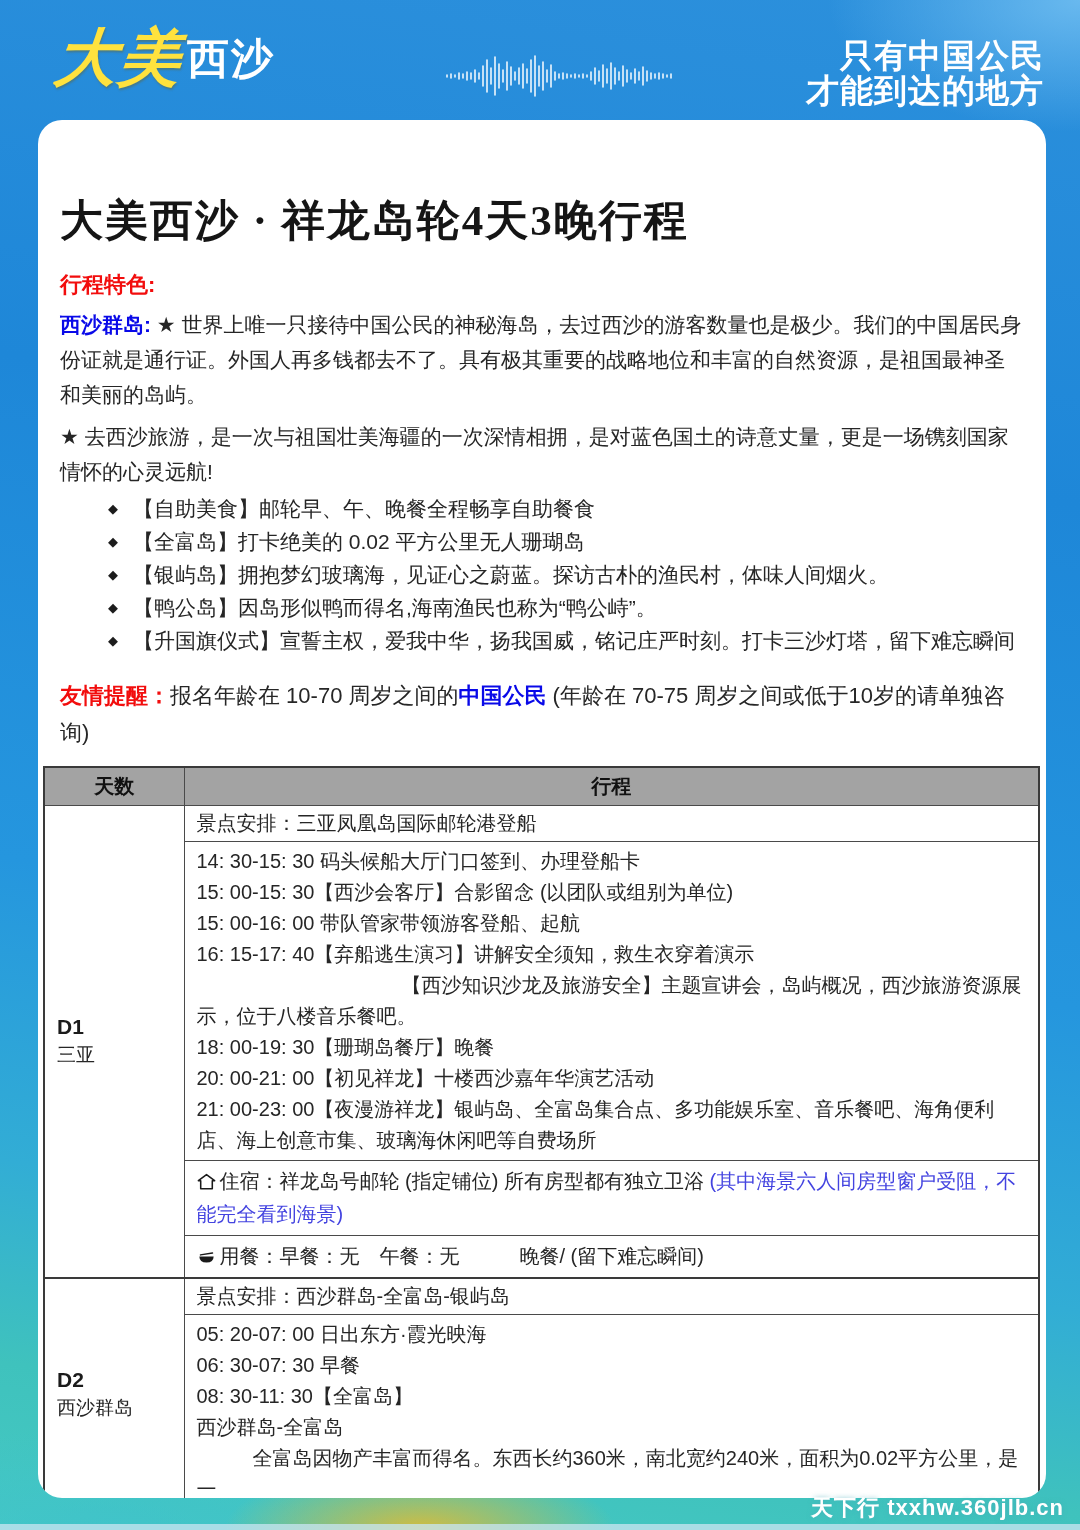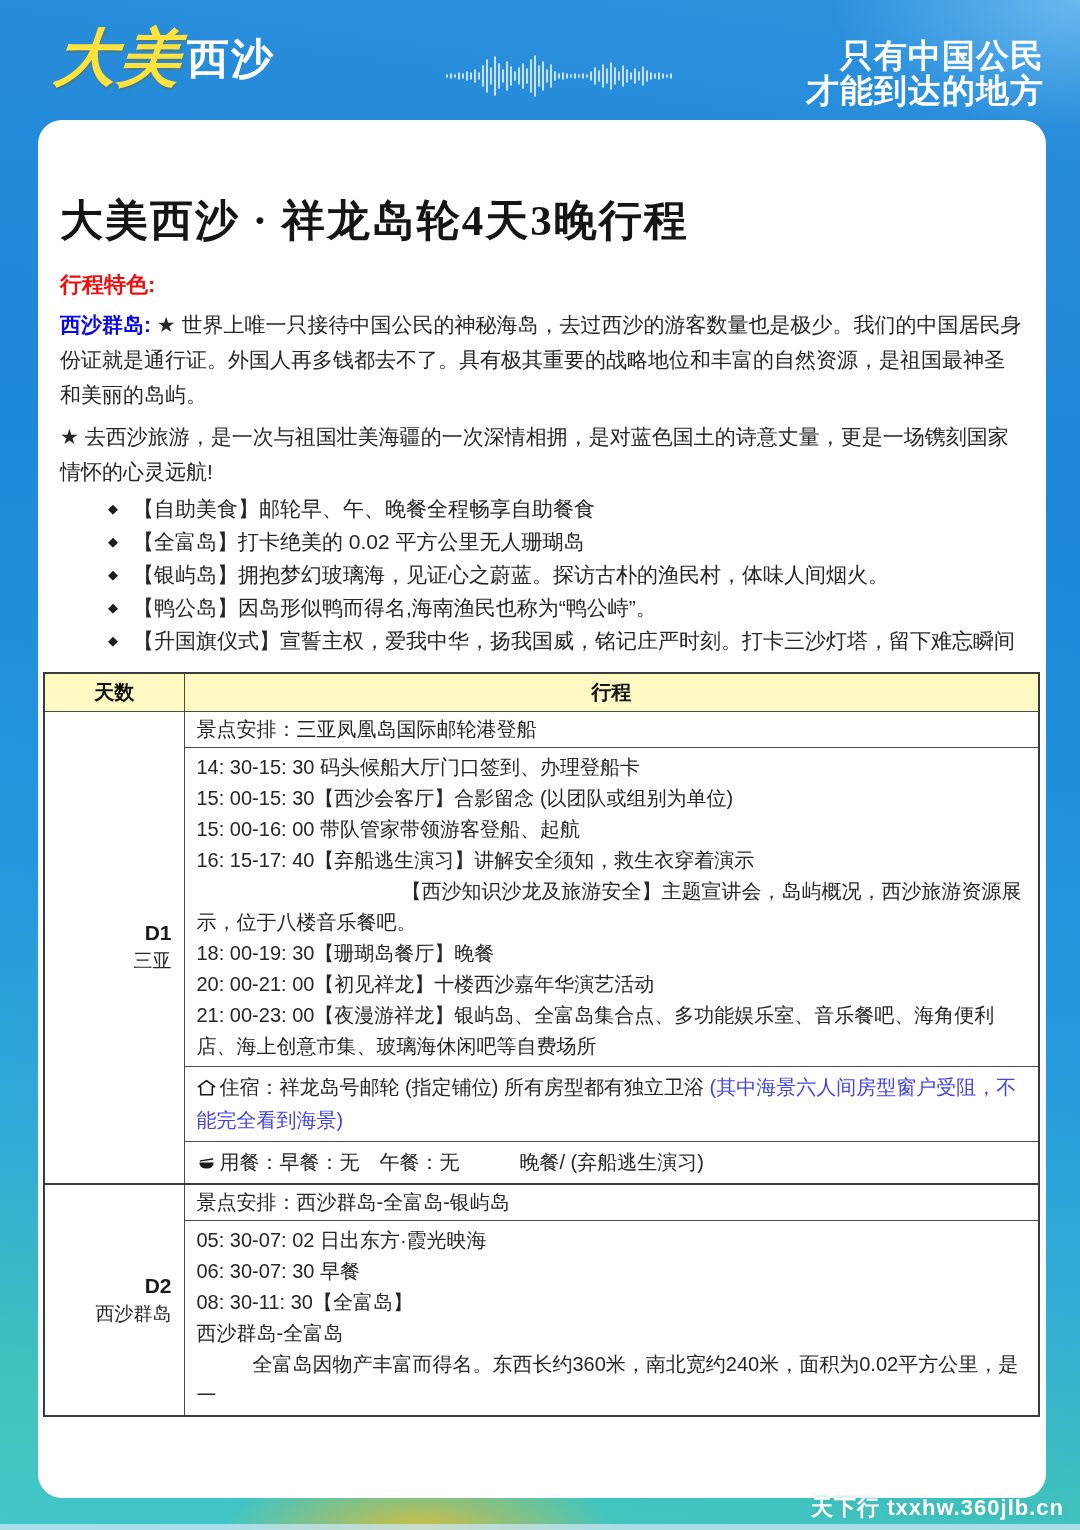--- a/index.html
+++ b/index.html
@@ -33,24 +33,24 @@
   .bullets li{position:relative;padding-left:73px;font-size:21px;line-height:33px;color:#262626;}
   .b-icon{position:absolute;left:48px;top:0;font-size:13px;line-height:33px;color:#1c1c1c;}
   .notice{margin:20px 0 0;font-size:22px;line-height:37px;color:#262626;}
   .n-label{color:#f20d0d;font-weight:bold;}
   .hl{color:#0909e8;font-weight:bold;}
   
   .itinerary{margin:15px 0 0 -17px;width:calc(100% + 33px);border-collapse:collapse;
              font-size:20px;color:#262626;table-layout:fixed;}
   .itinerary th,.itinerary td{border:1px solid #4a4a4a;}
   .itinerary{border:2px solid #3a3a3a;}
-  .itinerary th{background:#fef9c3;font-size:20px;font-weight:bold;padding:5px 0;color:#111;}
+  .itinerary th{background:#a3a3a3;font-size:20px;font-weight:bold;padding:5px 0;color:#111;}
   .col-day{width:140px;}
   .itinerary td{padding:4px 12px;vertical-align:middle;}
-  .day-cell{text-align:right;}
+  .day-cell{text-align:left;}
   .day-code{font-weight:bold;font-size:21px;color:#1b1b1b;}
   .day-place{font-size:19px;margin-top:3px;}
   .plan-cell{padding:7px 12px 8px;}
   .sched{padding:6px 12px 7px;}
   .sched p{margin:0;line-height:31px;}
   .indent-lg{text-indent:205px;}
   .indent-sm{text-indent:56px;}
   .lodge,.meals{line-height:33px;}
   .note-blue{color:#4444e0;}
   .cell-icon{vertical-align:-2px;margin-right:4px;}
@@ -88,20 +88,21 @@
     <p class="para">★ 去西沙旅游，是一次与祖国壮美海疆的一次深情相拥，是对蓝色国土的诗意丈量，更是一场镌刻国家情怀的心灵远航!</p>
 
     <ul class="bullets">
       <li><span class="b-icon">◆</span><span>【自助美食】邮轮早、午、晚餐全程畅享自助餐食</span></li>
       <li><span class="b-icon">◆</span><span>【全富岛】打卡绝美的 0.02 平方公里无人珊瑚岛</span></li>
       <li><span class="b-icon">◆</span><span>【银屿岛】拥抱梦幻玻璃海，见证心之蔚蓝。探访古朴的渔民村，体味人间烟火。</span></li>
       <li><span class="b-icon">◆</span><span>【鸭公岛】因岛形似鸭而得名,海南渔民也称为“鸭公峙”。</span></li>
       <li><span class="b-icon">◆</span><span>【升国旗仪式】宣誓主权，爱我中华，扬我国威，铭记庄严时刻。打卡三沙灯塔，留下难忘瞬间</span></li>
     </ul>
 
+    <p class="notice"><span class="n-label">友情提醒：</span><span>报名年龄在 10-70 周岁之间的</span><span class="hl">中国公民</span><span> (年龄在 70-75 周岁之间或低于10岁的请单独咨询)</span></p>
 
     <table class="itinerary">
       <colgroup>
           <col class="col-day">
           <col>
         </colgroup>
       <thead>
         <tr>
           <th>天数</th>
           <th>行程</th>
@@ -132,33 +133,33 @@
             <svg class="cell-icon" width="19" height="17" viewBox="0 0 24 22">
                 <path d="M12 2 L22.5 10 L19.5 10 L19.5 20.5 L4.5 20.5 L4.5 10 L1.5 10 Z" fill="none" stroke="#1a1a1a" stroke-width="2" stroke-linejoin="round"></path>
               </svg><span>住宿：</span><span>祥龙岛号邮轮 (指定铺位) 所有房型都有独立卫浴 </span><span class="note-blue">(其中海景六人间房型窗户受阻，不能完全看到海景)</span>
           </td>
         </tr>
         <tr>
           <td class="meals">
             <svg class="cell-icon" width="19" height="15" viewBox="0 0 24 20">
                 <path d="M2.5 8.5 Q2.5 16.5 12 16.5 Q21.5 16.5 21.5 8.5 Z" fill="#1a1a1a"></path>
                 <path d="M4 6.5 L20 4" stroke="#1a1a1a" stroke-width="2" stroke-linecap="round" fill="none"></path>
-              </svg><span>用餐：</span><span>早餐：无　午餐：无　　　晚餐/ (弃船逃生演习)</span>
+              </svg><span>用餐：</span><span>早餐：无　午餐：无　　　晚餐/ (留下难忘瞬间)</span>
           </td>
         </tr>
         <tr class="group-sep">
           <td class="day-cell" rowspan="2">
             <div class="day-code">D2</div>
             <div class="day-place">西沙群岛</div>
           </td>
           <td class="plan-cell">景点安排：西沙群岛-全富岛-银屿岛</td>
         </tr>
         <tr>
           <td class="sched">
-            <p>05: 30-07: 02  日出东方·霞光映海</p>
+            <p>05: 20-07: 00  日出东方·霞光映海</p>
             <p>06: 30-07: 30  早餐</p>
             <p>08: 30-11: 30【全富岛】</p>
             <p>西沙群岛-全富岛</p>
             <p class="indent-sm">全富岛因物产丰富而得名。东西长约360米，南北宽约240米，面积为0.02平方公里，是一</p>
           </td>
         </tr>
       </tbody>
     </table>
 
   </div>

